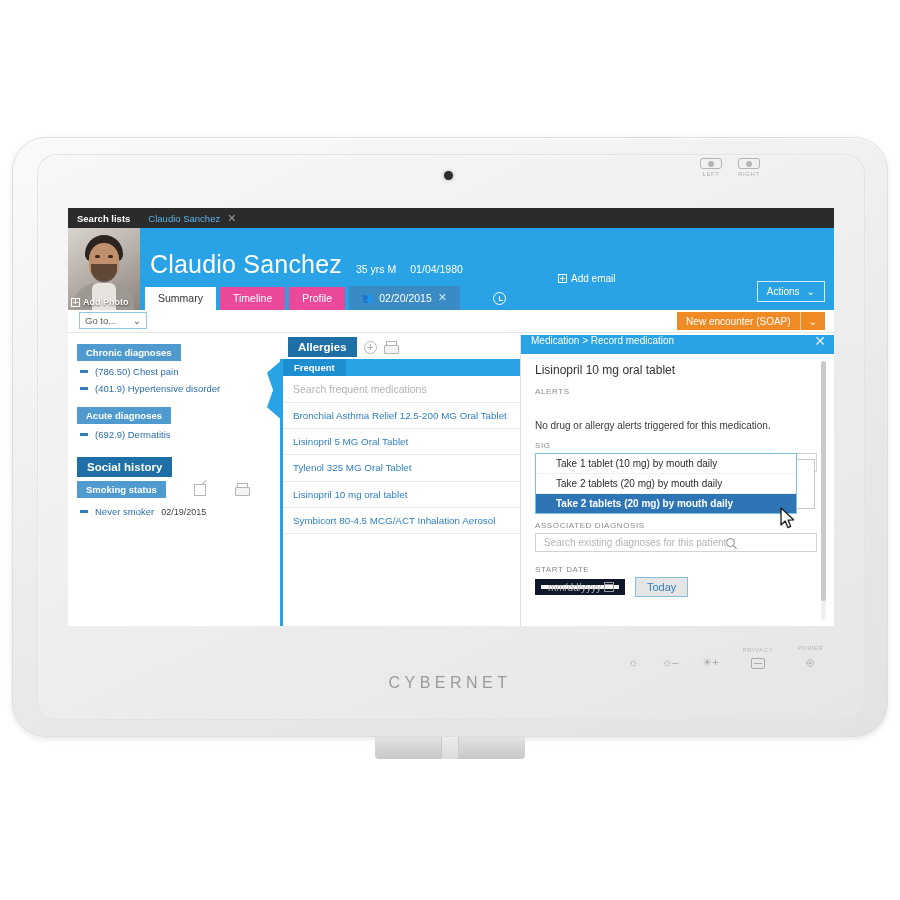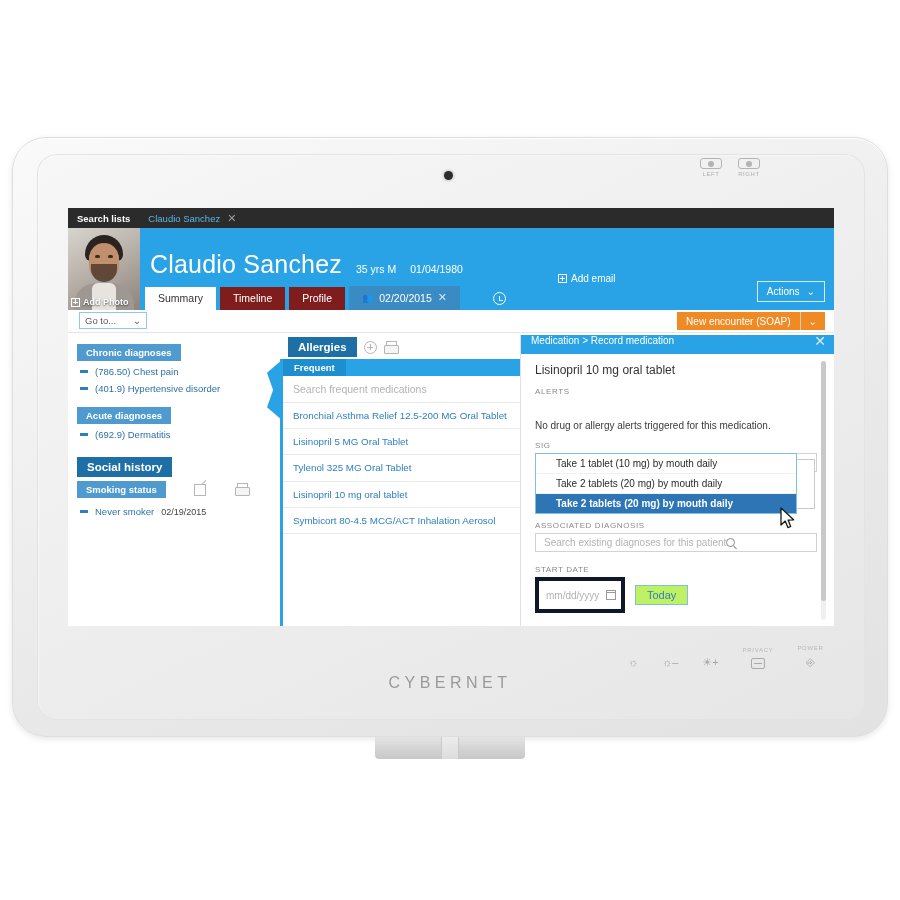--- a/index.html
+++ b/index.html
@@ -137,21 +137,21 @@
   #add-email .plusbox2::before { left: 3px; top: .8px; width: 1px; height: 5px; }
   #add-email .plusbox2::after { top: 3px; left: .8px; height: 1px; width: 5px; }
 
   #actions-btn {
     position: absolute; right: 9px; bottom: 8px; border: 1px solid rgba(255,255,255,.8);
     color: #fff; font-size: 10px; padding: 4px 9px; display: flex; align-items: center; gap: 7px;
   }
 
   
   #tabs { position: absolute; left: 77px; bottom: 0; display: flex; align-items: flex-end; gap: 4px; }
-  .tab { font-size: 10.5px; padding: 5px 13px 6px; color: #fff; background: #7f1d1d; }
+  .tab { font-size: 10.5px; padding: 5px 13px 6px; color: #fff; background: #ec4899; }
   .tab.active { background: #fff; color: #333; }
   .tab.enc { background: #3a8bc4; display: flex; align-items: center; gap: 6px; }
   .tab.enc .x { color: #cfe6f5; font-size: 11px; }
   .grp-icon { font-size: 9px; }
   #clock-icon {
     position: absolute; left: 425px; bottom: 5px; width: 13px; height: 13px;
     border: 1.3px solid #fff; border-radius: 50%;
   }
   #clock-icon::before { content:""; position:absolute; left:5px; top:2.5px; width:1.2px; height:4.5px; background:#fff; }
   #clock-icon::after  { content:""; position:absolute; left:5px; top:6.5px; width:4px; height:1.2px; background:#fff; }
@@ -249,27 +249,27 @@
   #ghost-box {
     position: absolute; left: 270px; top: 124px; width: 24px; height: 50px;
     border: 1px solid #c9c9c9; background: #fff; z-index: 4;
   }
   #cursor { position: absolute; left: 258px; top: 172px; z-index: 9; }
 
   #assoc-block { position: absolute; left: 14px; top: 186px; width: 282px; }
   #start-block { position: absolute; left: 14px; top: 230px; width: 282px; }
   #date-row { display: flex; align-items: center; gap: 10px; }
   #date-input {
-    width: 90px; height: 36px; border: 4px solid #0f172a; display: flex; align-items: center;
+    width: 90px; height: 16px; border: 6px solid #0f172a; display: flex; align-items: center;
     justify-content: space-between; padding: 0 5px 0 7px; font-size: 10px; color: #b3b3b3;
   }
   .cal { width: 10px; height: 10px; border: 1.3px solid #9a9a9a; position: relative; }
   .cal::before { content:""; position:absolute; left:-1.3px; top:1px; width:10px; height:1.4px; background:#9a9a9a; }
   #today-btn {
-    border: 1px solid #7fbfe0; color: #2f7fc0; font-size: 11px; padding: 3px 11px; background: #bef264;
+    border: 1px solid #7fbfe0; color: #2f7fc0; font-size: 11px; padding: 3px 11px; background: #e5e5e5;
   }
   #modal-scroll {
     position: absolute; right: 8px; top: 26px; width: 5px; height: 240px;
     background: #c9c9c9; border-radius: 3px;
   }
   #modal-scroll-track {
     position: absolute; right: 8px; top: 26px; width: 5px; bottom: 6px; background: #f0f0f0; border-radius: 3px;
   }
 </style>
 </head>

